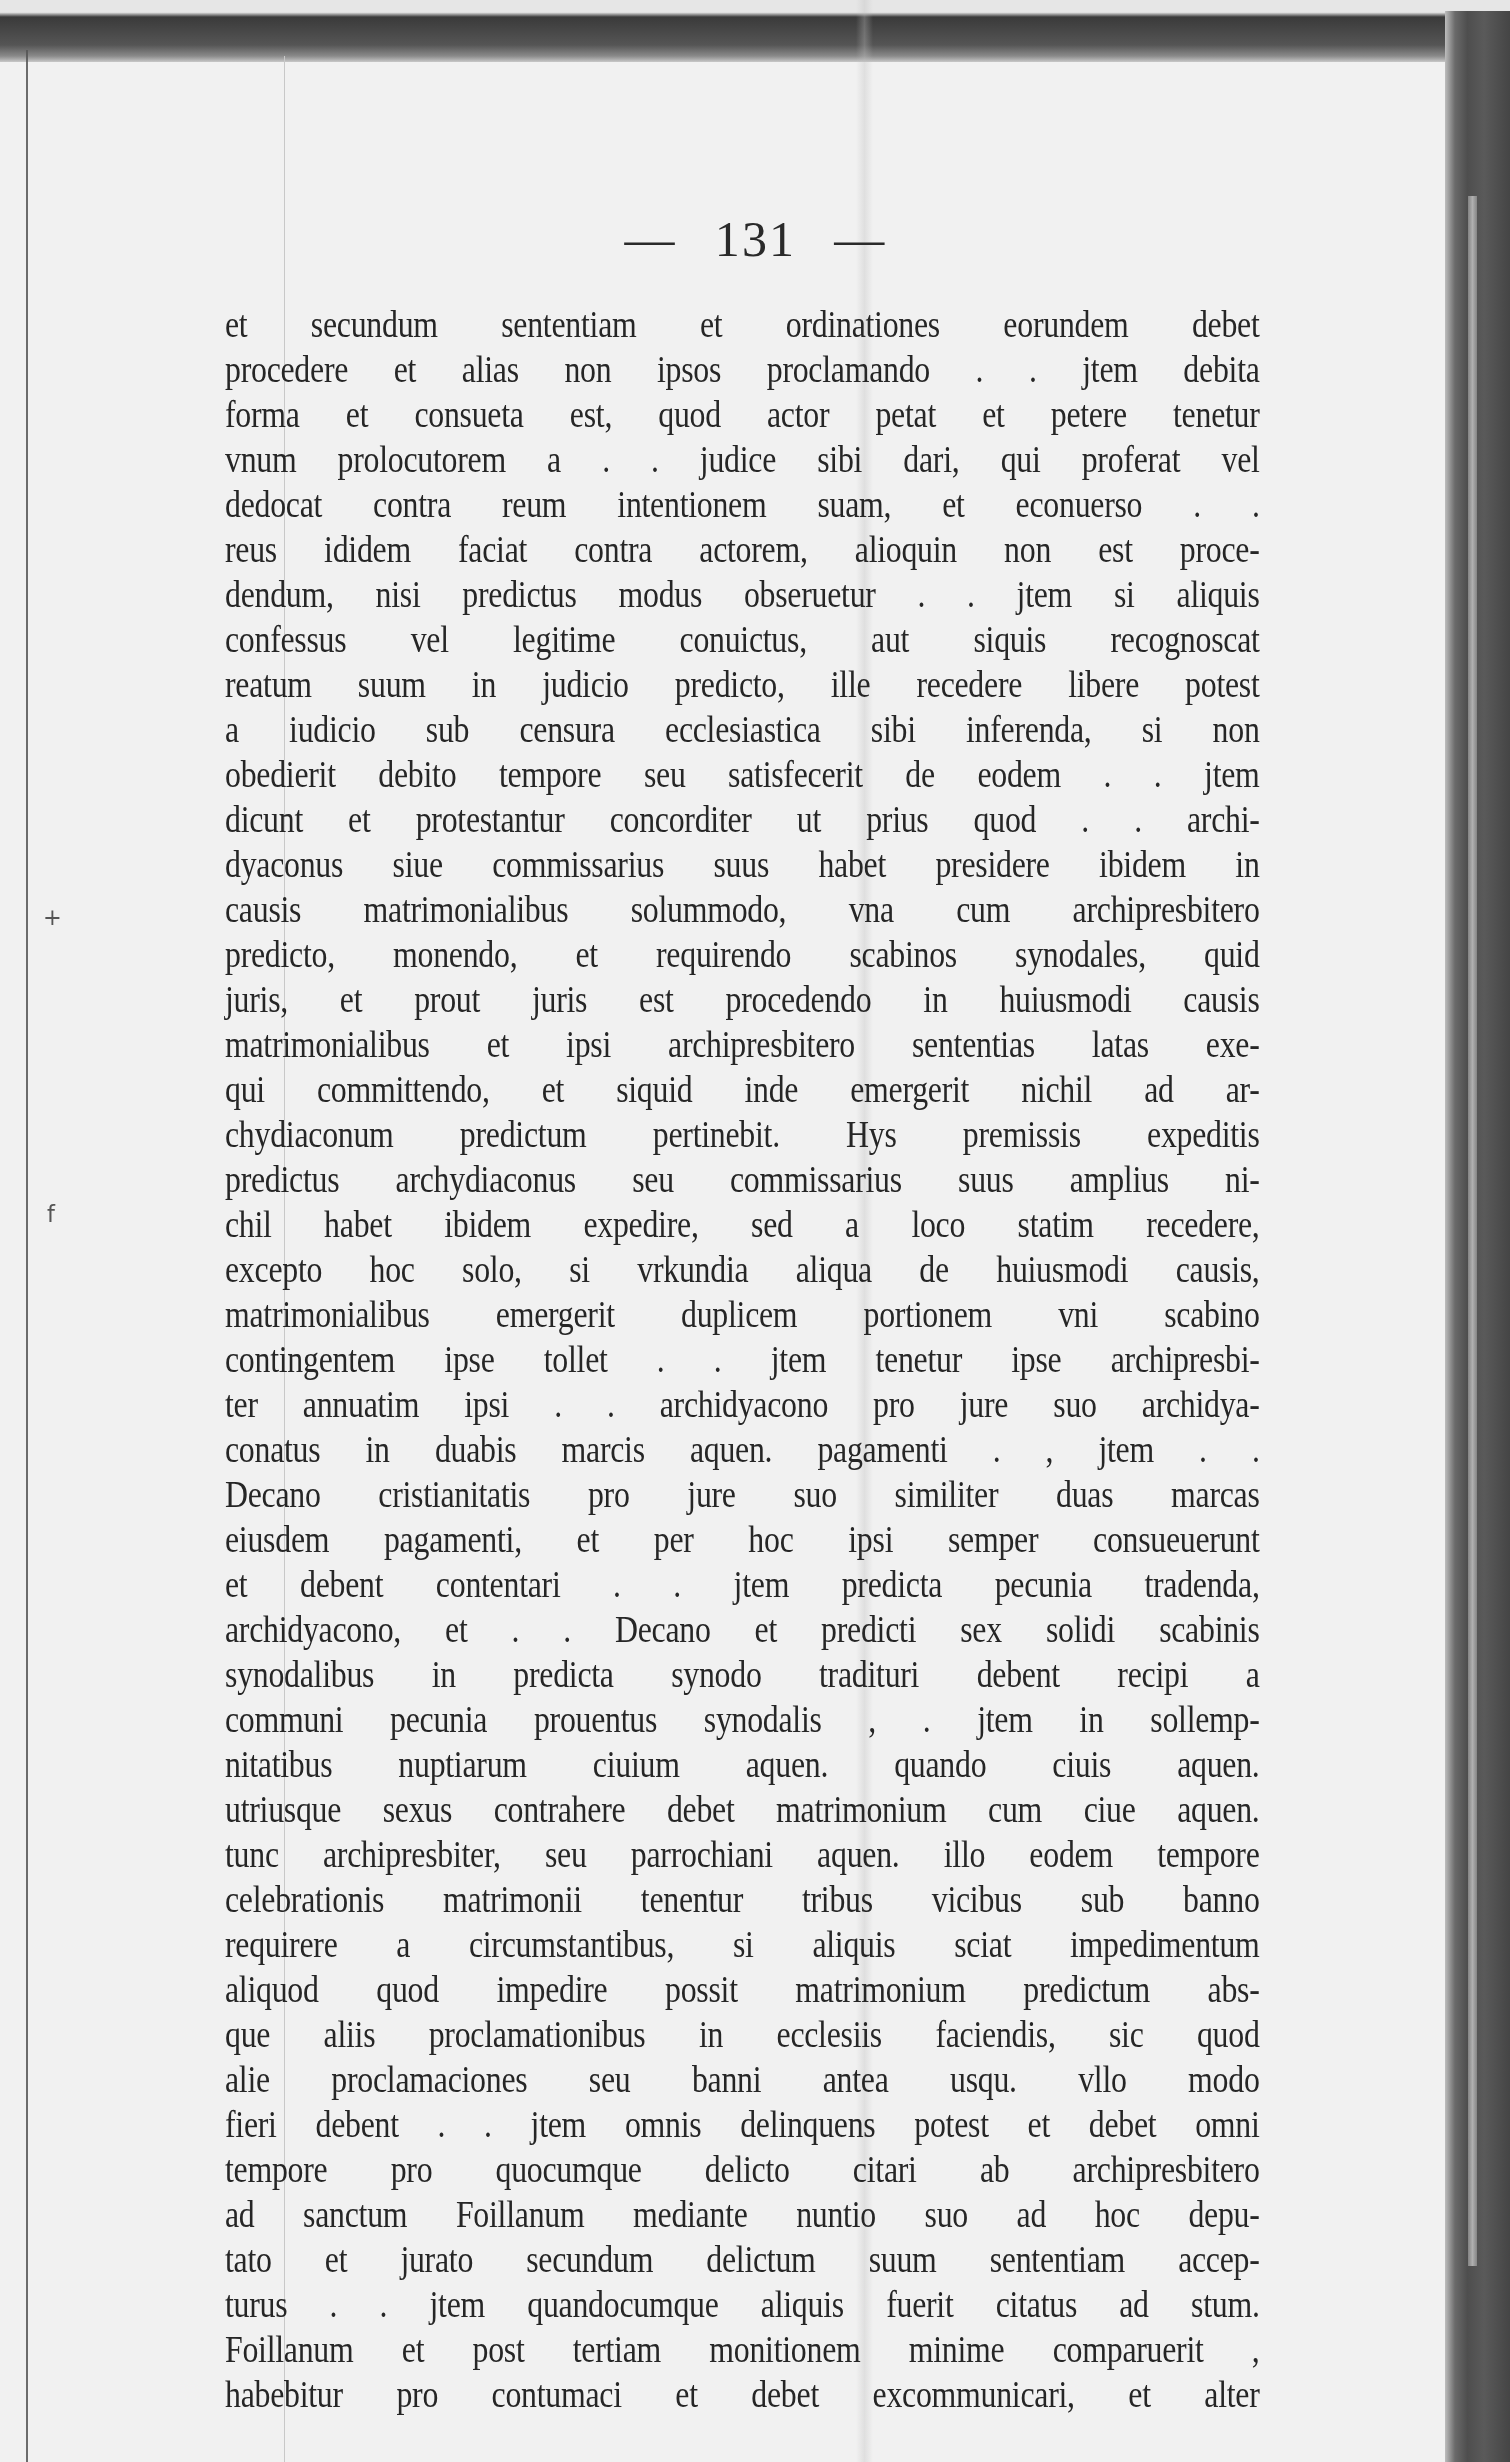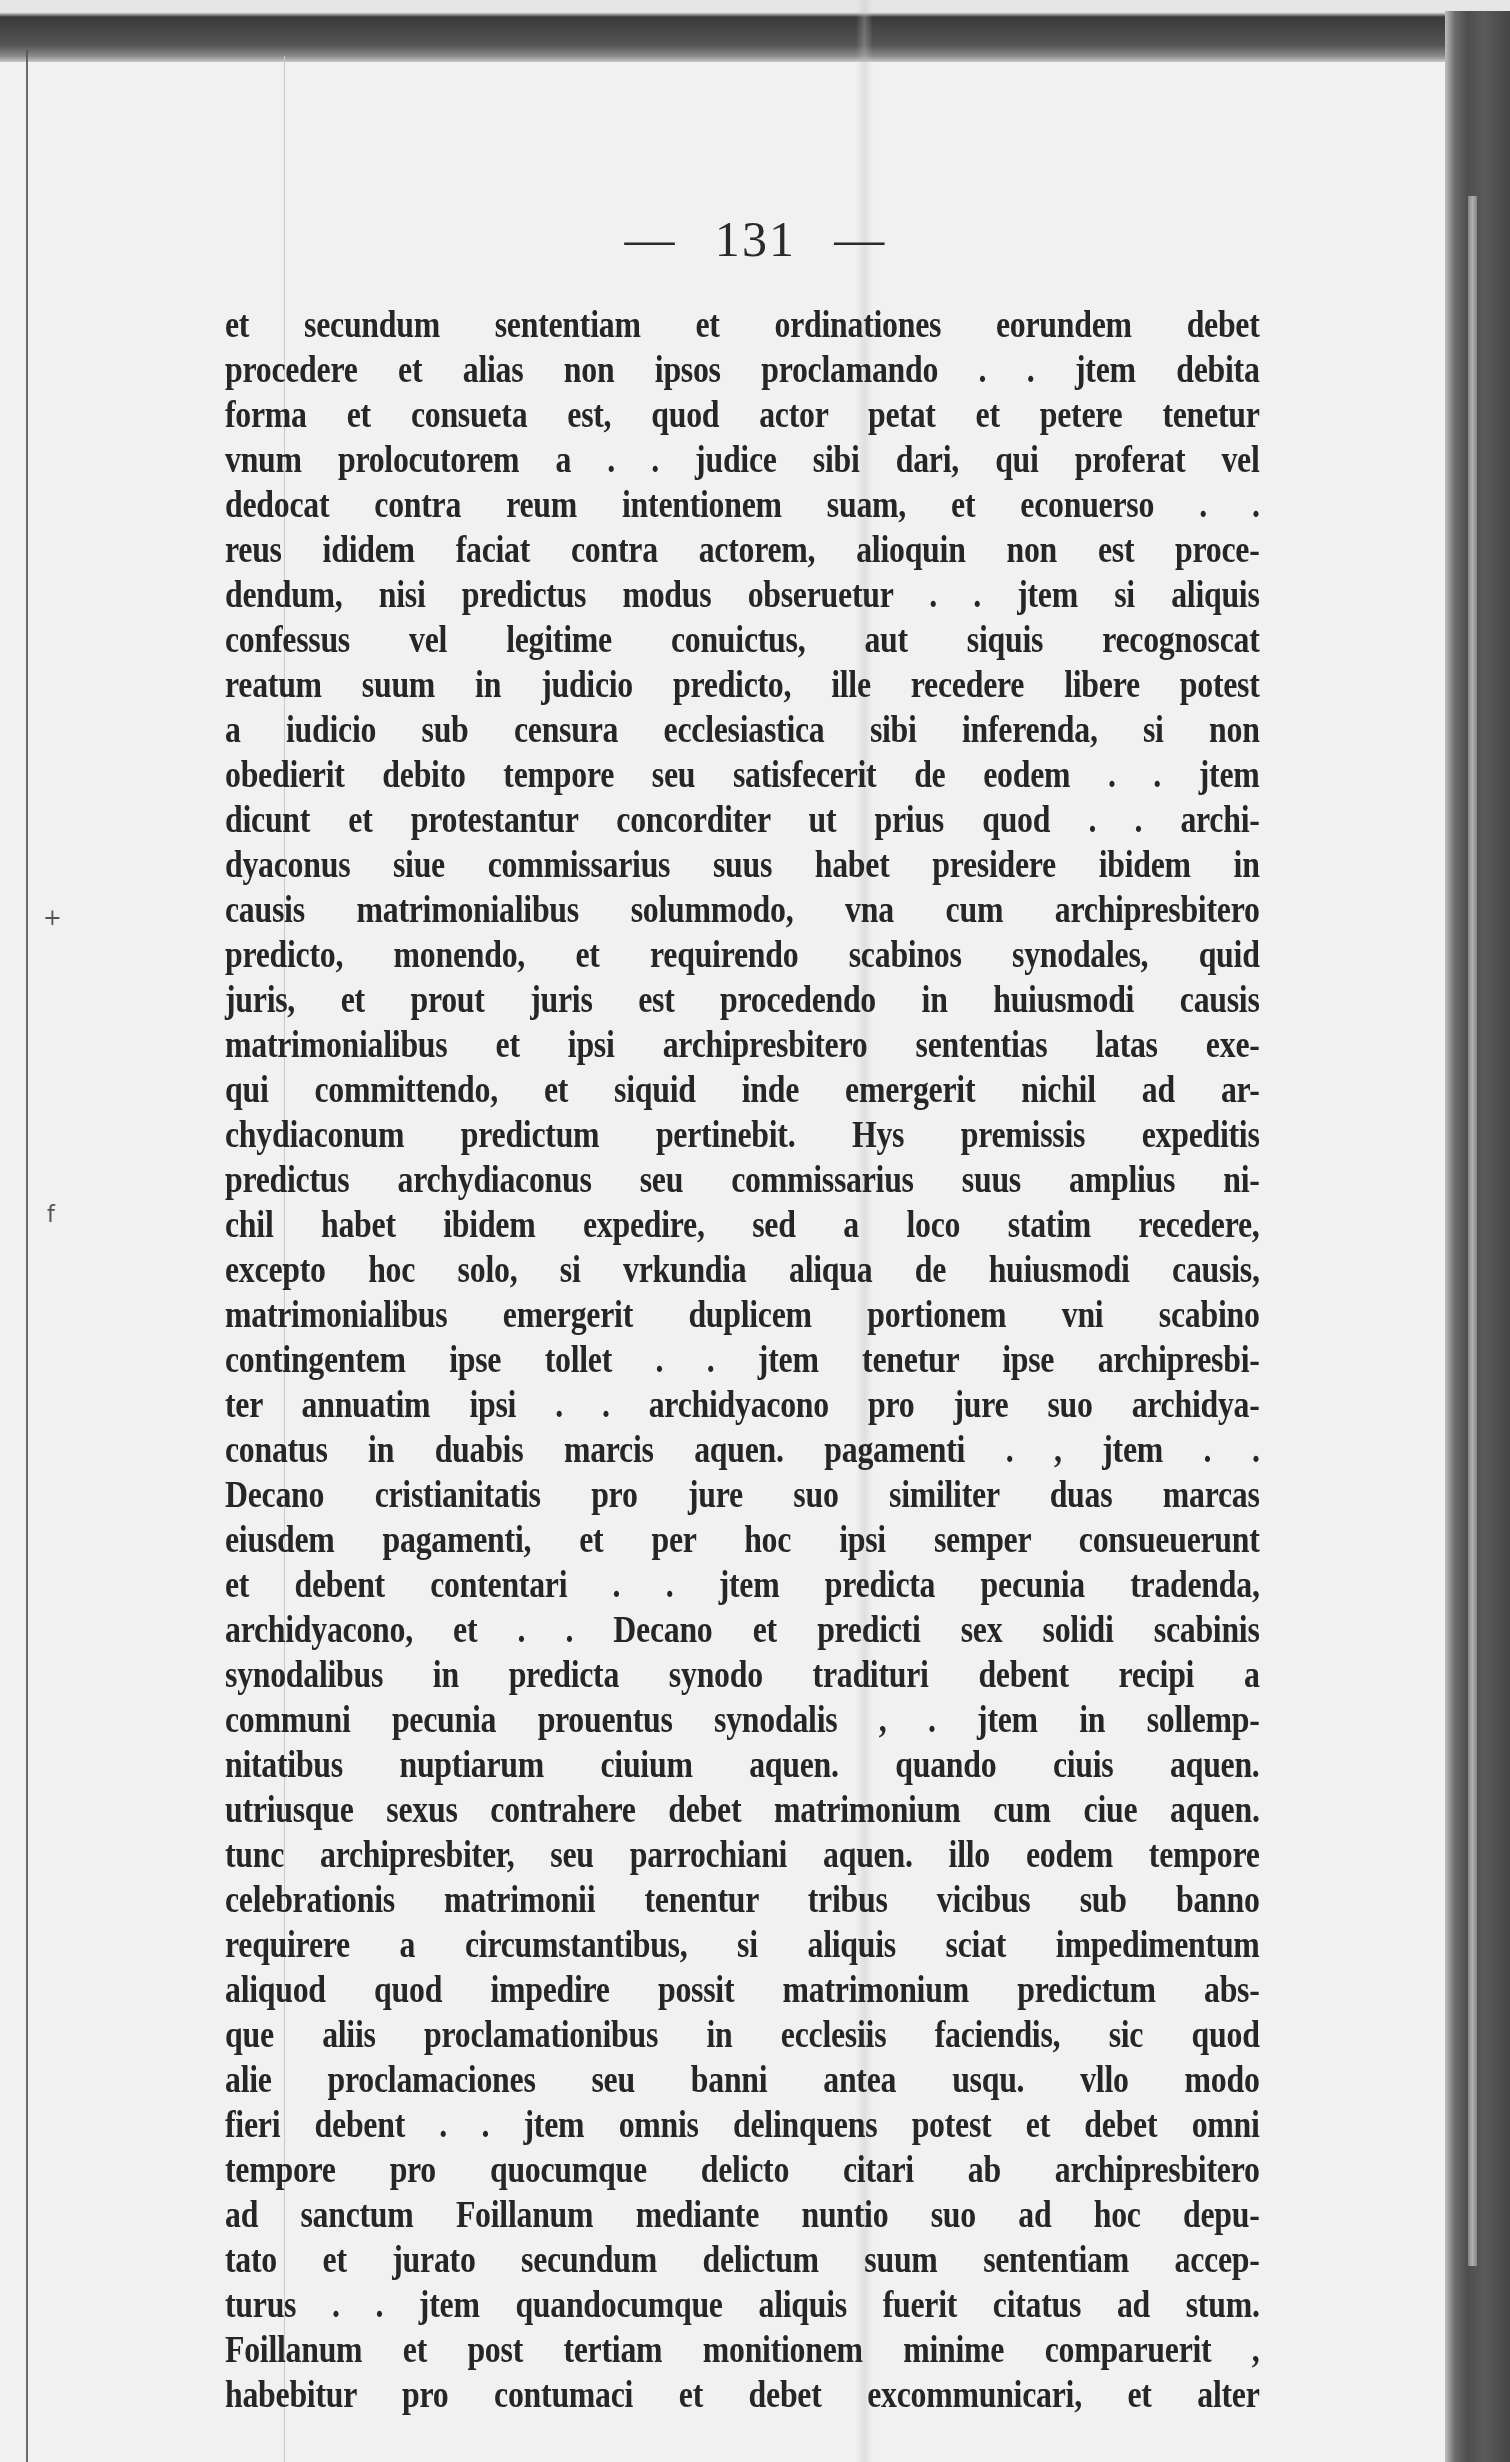--- a/index.html
+++ b/index.html
@@ -78,21 +78,20 @@
     }
     .page-number span { margin: 0 19px; }
     .text-block {
       position: absolute;
       left: 225px;
       top: 302px;
       width: 1035px;
       font-family: "Liberation Serif", serif;
       font-size: 37px;
       color: #262626;
-      font-weight: bold;
     }
     .line {
       height: 45px;
       line-height: 45px;
       white-space: nowrap;
       text-align: justify;
       text-align-last: justify;
       transform: scaleX(0.86);
       transform-origin: left center;
       width: 1203px;

